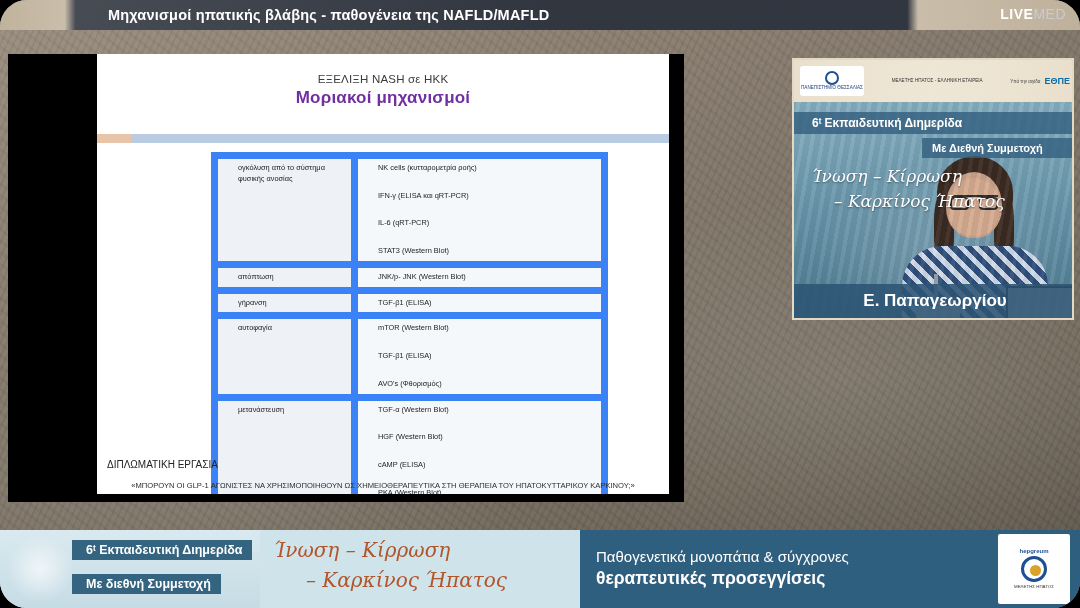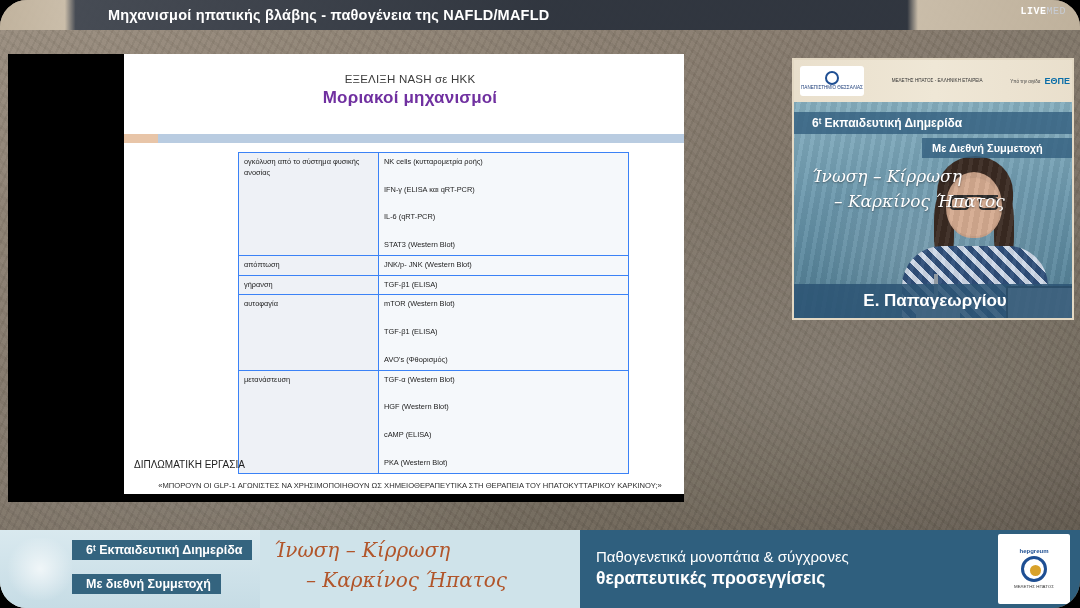--- a/index.html
+++ b/index.html
@@ -44,38 +44,37 @@
   .topbar-title {
     color: #ffffff;
     font-size: 14.5px;
     font-weight: 600;
     margin-left: 108px;
     letter-spacing: .2px;
     white-space: nowrap;
   }
   .live-logo {
     position: absolute; right: 14px; top: 6px;
-    font-size: 10px; font-weight: 700; letter-spacing: .5px;
+    font-size: 14px; font-weight: 700; letter-spacing: .5px;
     color: #ffffff;
-    font-family: Liberation Mono, monospace;
   }
   .live-logo .dim { color: #c7ccd4; font-weight: 400; }
 
   
   .slide-frame {
     position: absolute;
     left: 8px; top: 54px;
     width: 676px; height: 448px;
     background: #000;
     overflow: hidden;
     z-index: 20;
   }
   .slide-white {
     position: absolute;
-    left: 116px; top: 0px;
+    left: 89px; top: 0px;
     width: 572px; height: 440px;
     background: #ffffff;
     overflow: hidden;
   }
   .slide-sub {
     position: absolute; top: 19px; left: 0; width: 100%;
     text-align: center;
     font-size: 11.5px; color: #3b3b3b; letter-spacing: .2px;
   }
   .slide-title {
@@ -97,23 +96,23 @@
   .slide-table {
     position: absolute;
     left: 114px; top: 98px;
     width: 390px;
     border-collapse: collapse;
     font-size: 7.4px;
     color: #1c1c1c;
     table-layout: fixed;
   }
   .slide-table td {
-    border: 1px solid #3b82f6;
+    border: 7px solid #3b82f6;
     vertical-align: top;
-    padding: 4px 5px;
+    padding: 4px 20px;
     line-height: 1.45;
   }
   .slide-table td.c1 { width: 140px; background: #eef1f6; }
   .slide-table td.c2 { width: 250px; background: #f5f8fb; }
   .cellline { display: block; }
   .cellline + .cellline { margin-top: 17px; }
 
   .thesis-label {
     position: absolute; left: 10px; bottom: 24px;
     font-size: 10px; color: #222;

